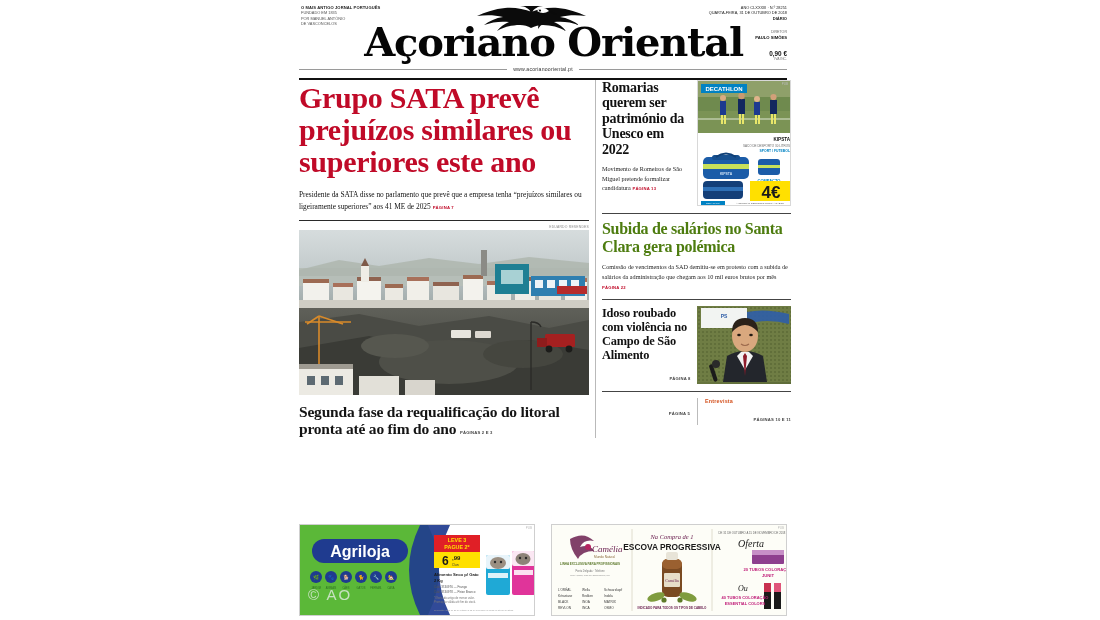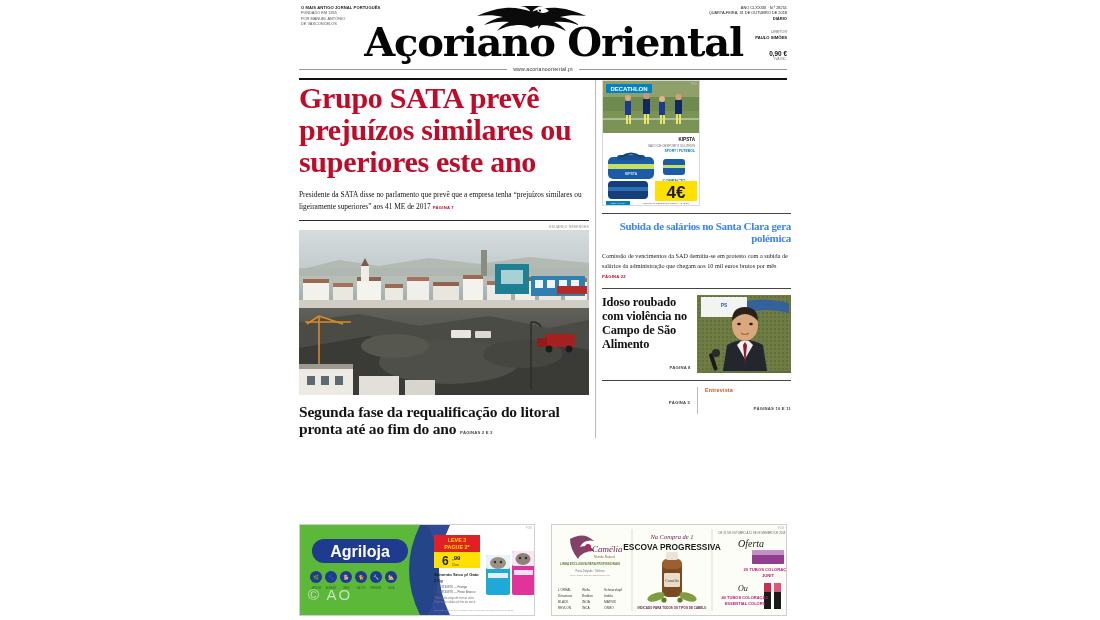--- a/index.html
+++ b/index.html
@@ -140,22 +140,22 @@
     font-size: 6.2px; line-height: 1.55; color: #1c1c1c; margin-top: 7px;
   }
   .ad-decathlon {
     width: 98px; height: 126px; position: relative; overflow: hidden;
     background: #ffffff; border: 1px solid #d8d8d8;
   }
   .rule-med { height: 1px; background: #444; margin: 7px 0 6px; }
 
   .hed-teal {
     font-family: "Liberation Serif", serif;
-    font-weight: bold; color: #3b82f6;
-    font-size: 11px; line-height: 1.1; letter-spacing: -.3px; text-align: right;
+    font-weight: bold; color: #4d7c0f;
+    font-size: 16px; line-height: 1.1; letter-spacing: -.3px;
   }
   .deck2 { font-size: 6.2px; line-height: 1.6; color: #1c1c1c; margin-top: 7px; }
 
   .r-mid { display: flex; gap: 6px; }
   .r-mid .txt { width: 92px; }
   .hed-sm {
     font-family: "Liberation Serif", serif;
     font-weight: bold; color: #111;
     font-size: 12.4px; line-height: 1.13; letter-spacing: -.2px;
   }
@@ -250,21 +250,21 @@
     </div>
     <div class="hairline"></div>
 
     <div class="body-grid">
 
       <div class="col-left">
 
         <div class="lead-hed">Grupo SATA prevê prejuízos similares ou superiores este ano</div>
 
         <div class="lead-sub">
-          <span>Presidente da SATA disse no parlamento que prevê que a empresa tenha “prejuízos similares ou ligeiramente superiores” aos 41 ME de 2017</span>
+          <span>Presidente da SATA disse no parlamento que prevê que a empresa tenha “prejuízos similares ou ligeiramente superiores” aos 41 ME de 2025</span>
           <span class="pg-ref">PÁGINA 7</span>
         </div>
 
         <div class="rule-dark"></div>
 
         <div class="photo-credit">EDUARDO RESENDES</div>
 
         <div class="main-photo">
           <svg width="290" height="165" viewBox="0 0 290 165" preserveAspectRatio="none">
             <defs>
@@ -366,20 +366,27 @@
 
         <div class="cap-hed">
           <span>Segunda fase da requalificação do litoral pronta até ao fim do ano</span>
           <span class="pg-ref pg-ref-dark">PÁGINAS 2 E 3</span>
         </div>
       </div>
 
       <div class="col-right">
 
         <div class="r-top">
+          <div class="r-news">
+            <div class="hed-blk">Romarias querem ser património da Unesco em 2022</div>
+            <div class="deck">
+              <span>Movimento de Romeiros de São Miguel pretende formalizar candidatura</span>
+              <span class="pg-ref">PÁGINA 13</span>
+            </div>
+          </div>
 
           <div class="ad-decathlon">
             <div class="corner-num">PUB</div>
             <svg width="96" height="124" viewBox="0 0 96 124">
 
               <rect x="0" y="0" width="96" height="52" fill="#6f8a4e"></rect>
               <rect x="0" y="0" width="96" height="16" fill="#8fa06a"></rect>
               <rect x="0" y="30" width="96" height="22" fill="#7b9355"></rect>
               <line x1="0" y1="38" x2="96" y2="38" stroke="#dfe6d4" stroke-width="1"></line>
 

